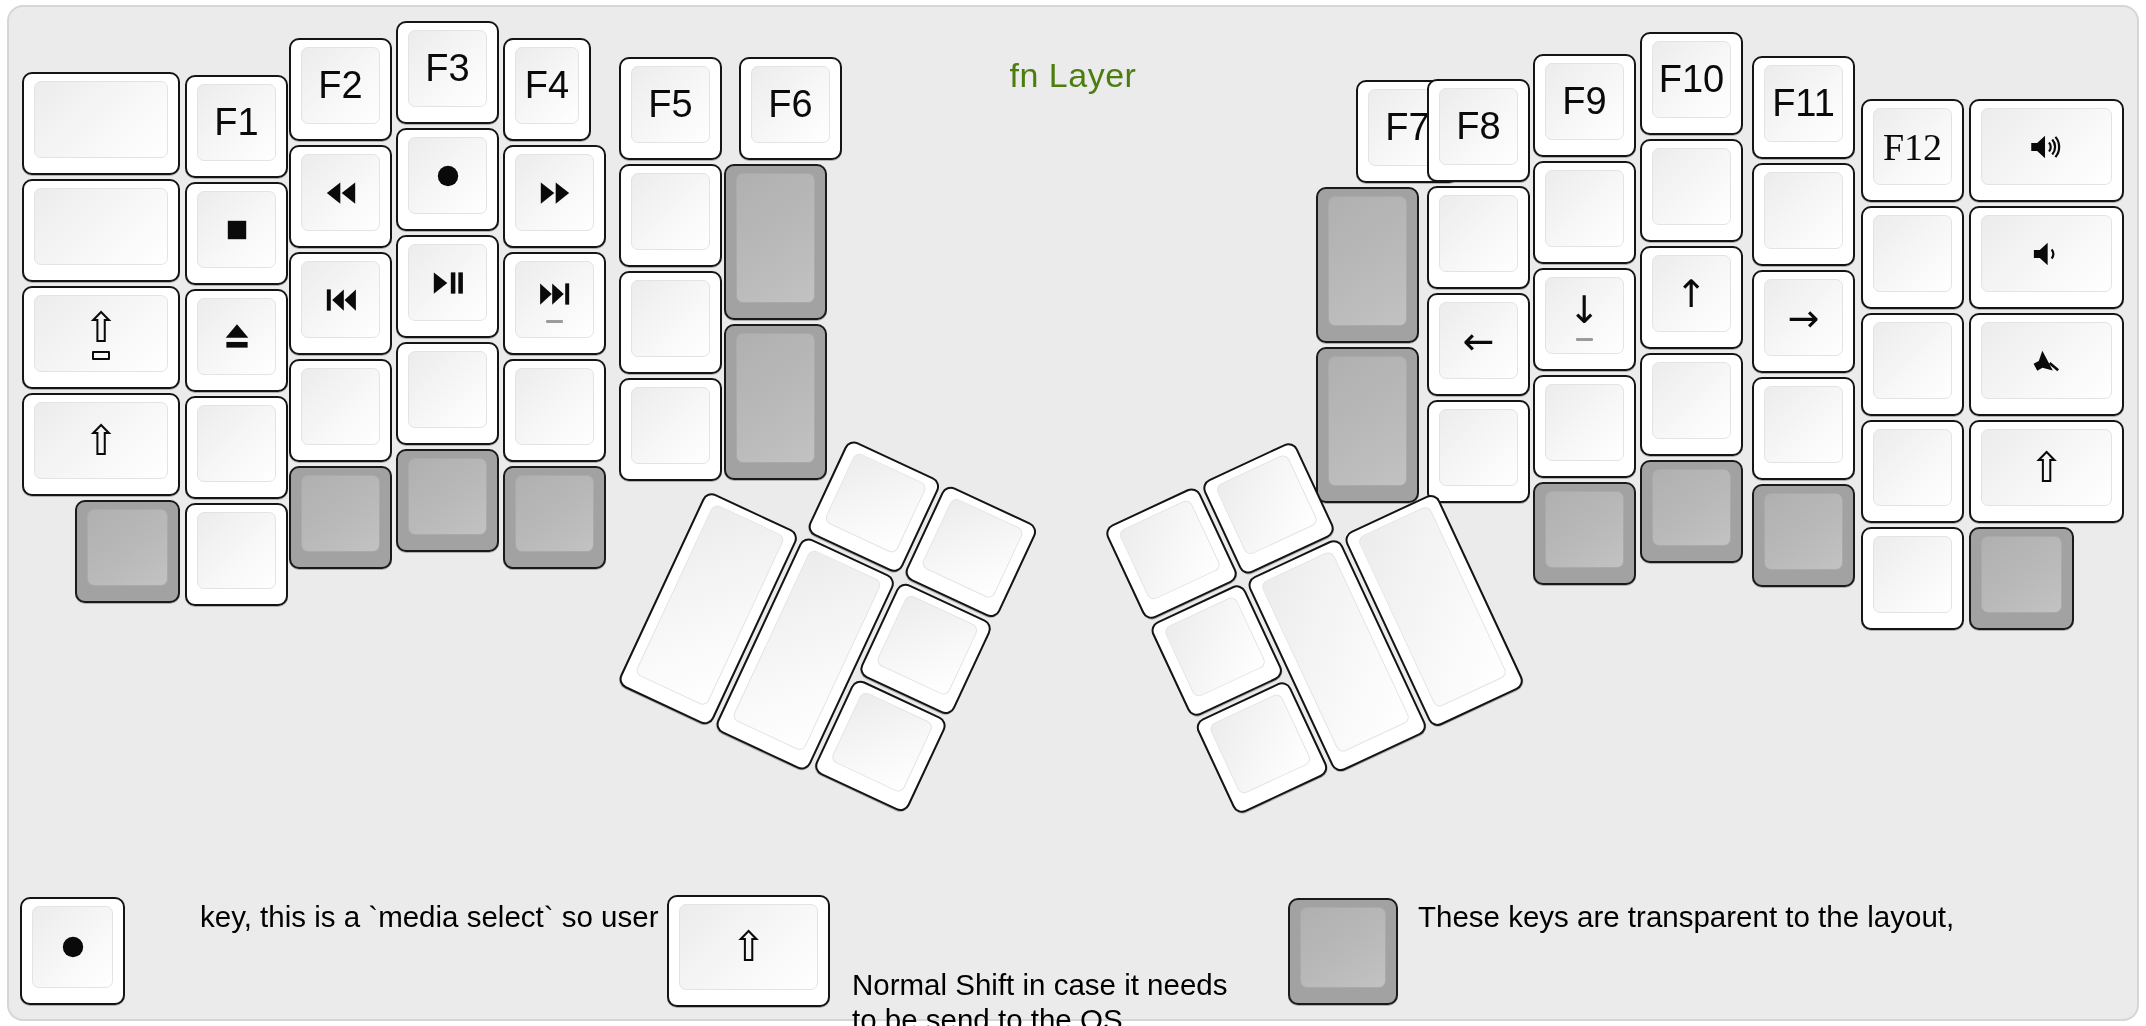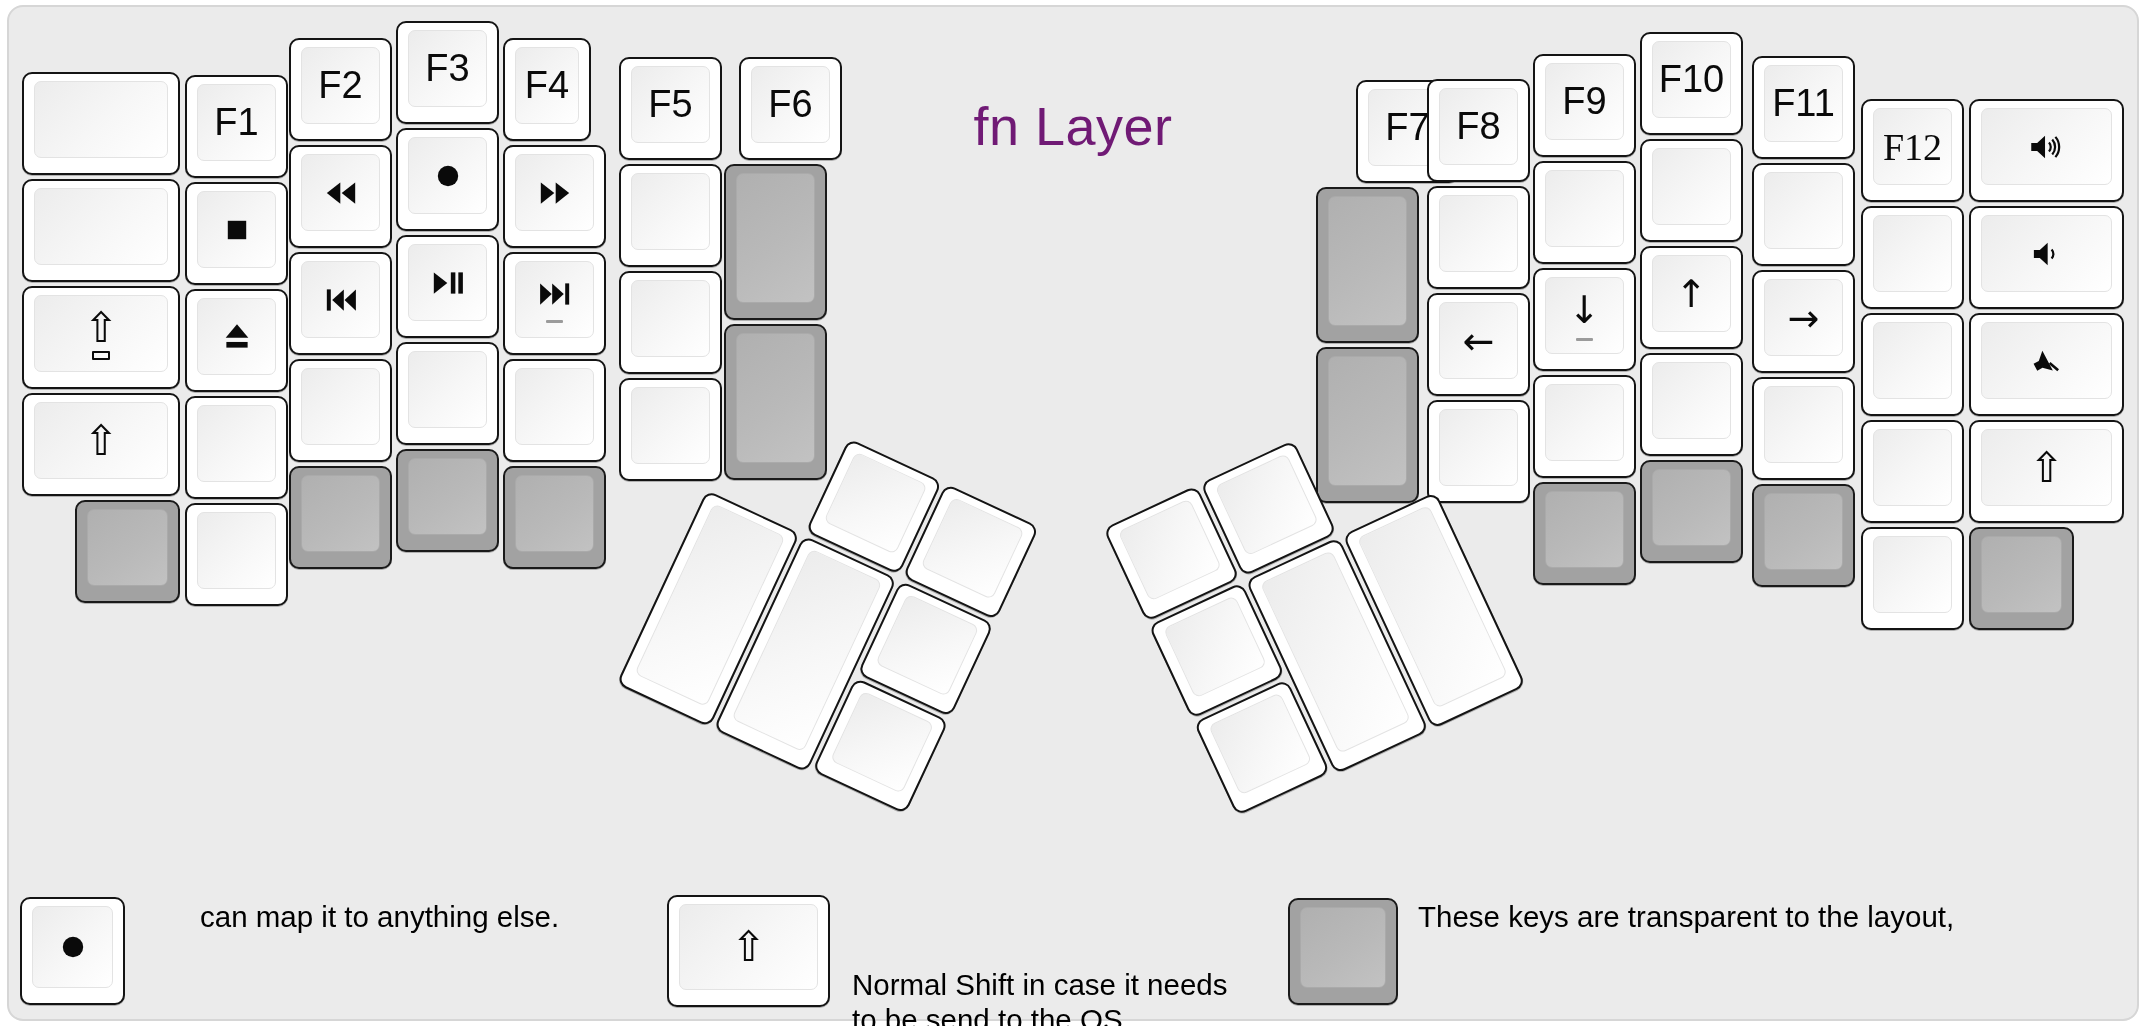--- a/index.html
+++ b/index.html
@@ -1,21 +1,21 @@
 <!DOCTYPE html>
 <html><head>
 <meta charset="utf-8">
 <style>
   html,body{margin:0;padding:0;background:#ffffff;}
   #stage{position:relative;width:2146px;height:1026px;background:#ffffff;
          font-family:"Liberation Sans",sans-serif;overflow:hidden;}
   #panel{position:absolute;left:7px;top:5px;right:7px;bottom:5px;
          background:#ebebeb;border:2px solid #d6d6d6;border-radius:16px;}
   #page-title{position:absolute;top:56px;left:50%;transform:translateX(-50%);
-         font-size:54px;color:#701a75;letter-spacing:0.5px;white-space:nowrap;margin-top:39px;}
+         font-size:34px;color:#4d7c0f;letter-spacing:0.5px;white-space:nowrap;}
   .key{position:absolute;background:#ffffff;border:2.5px solid #141414;border-radius:10px;
        box-sizing:border-box;box-shadow:0 1px 0 rgba(0,0,0,.25);}
   .key .cap{position:absolute;left:10px;right:10px;top:7px;bottom:15px;border-radius:7px;
        border:1.5px solid #e3e3e3;background:linear-gradient(135deg,#ececec 0%,#f7f7f7 55%,#ffffff 100%);
        display:flex;flex-direction:column;align-items:center;justify-content:center;}
   .key.gray{background:#a2a2a2;border-color:#1a1a1a;}
   .key.gray .cap{border-color:#aaaaaa;background:linear-gradient(145deg,#b0b0b0 0%,#b9b9b9 55%,#c2c2c2 100%);}
   .klabel{font-size:38px;color:#0a0a0a;}
   .tglyph{font-family:"DejaVu Sans",sans-serif;font-size:42px;line-height:1;color:#0a0a0a;}
   .tglyph.arrow{font-size:38px;}
@@ -397,21 +397,21 @@
       <div class="key white" style="left:20px;top:897px;width:105px;height:108px;">
     <div class="cap">
           <span class="icon">
             <svg viewBox="0 0 24 24">
               <circle cx="12" cy="12" r="7.2"></circle>
             </svg>
           </span>
         </div>
       </div>
       <div class="legend-text" style="left:200px;top:900px;">
-        <div>can map it to anything else.</div>
+        <div>key, this is a `media select` so user</div>
       </div>
       <div class="key white" style="left:667px;top:895px;width:163px;height:112px;">
     <div class="cap">
           <span class="tglyph">⇧</span>
         </div>
       </div>
       <div class="legend-text" style="left:852px;top:928px;margin-top:40px;">
         <div>Normal Shift in case it needs</div>
         <div>to be send to the OS.</div>
       </div>

